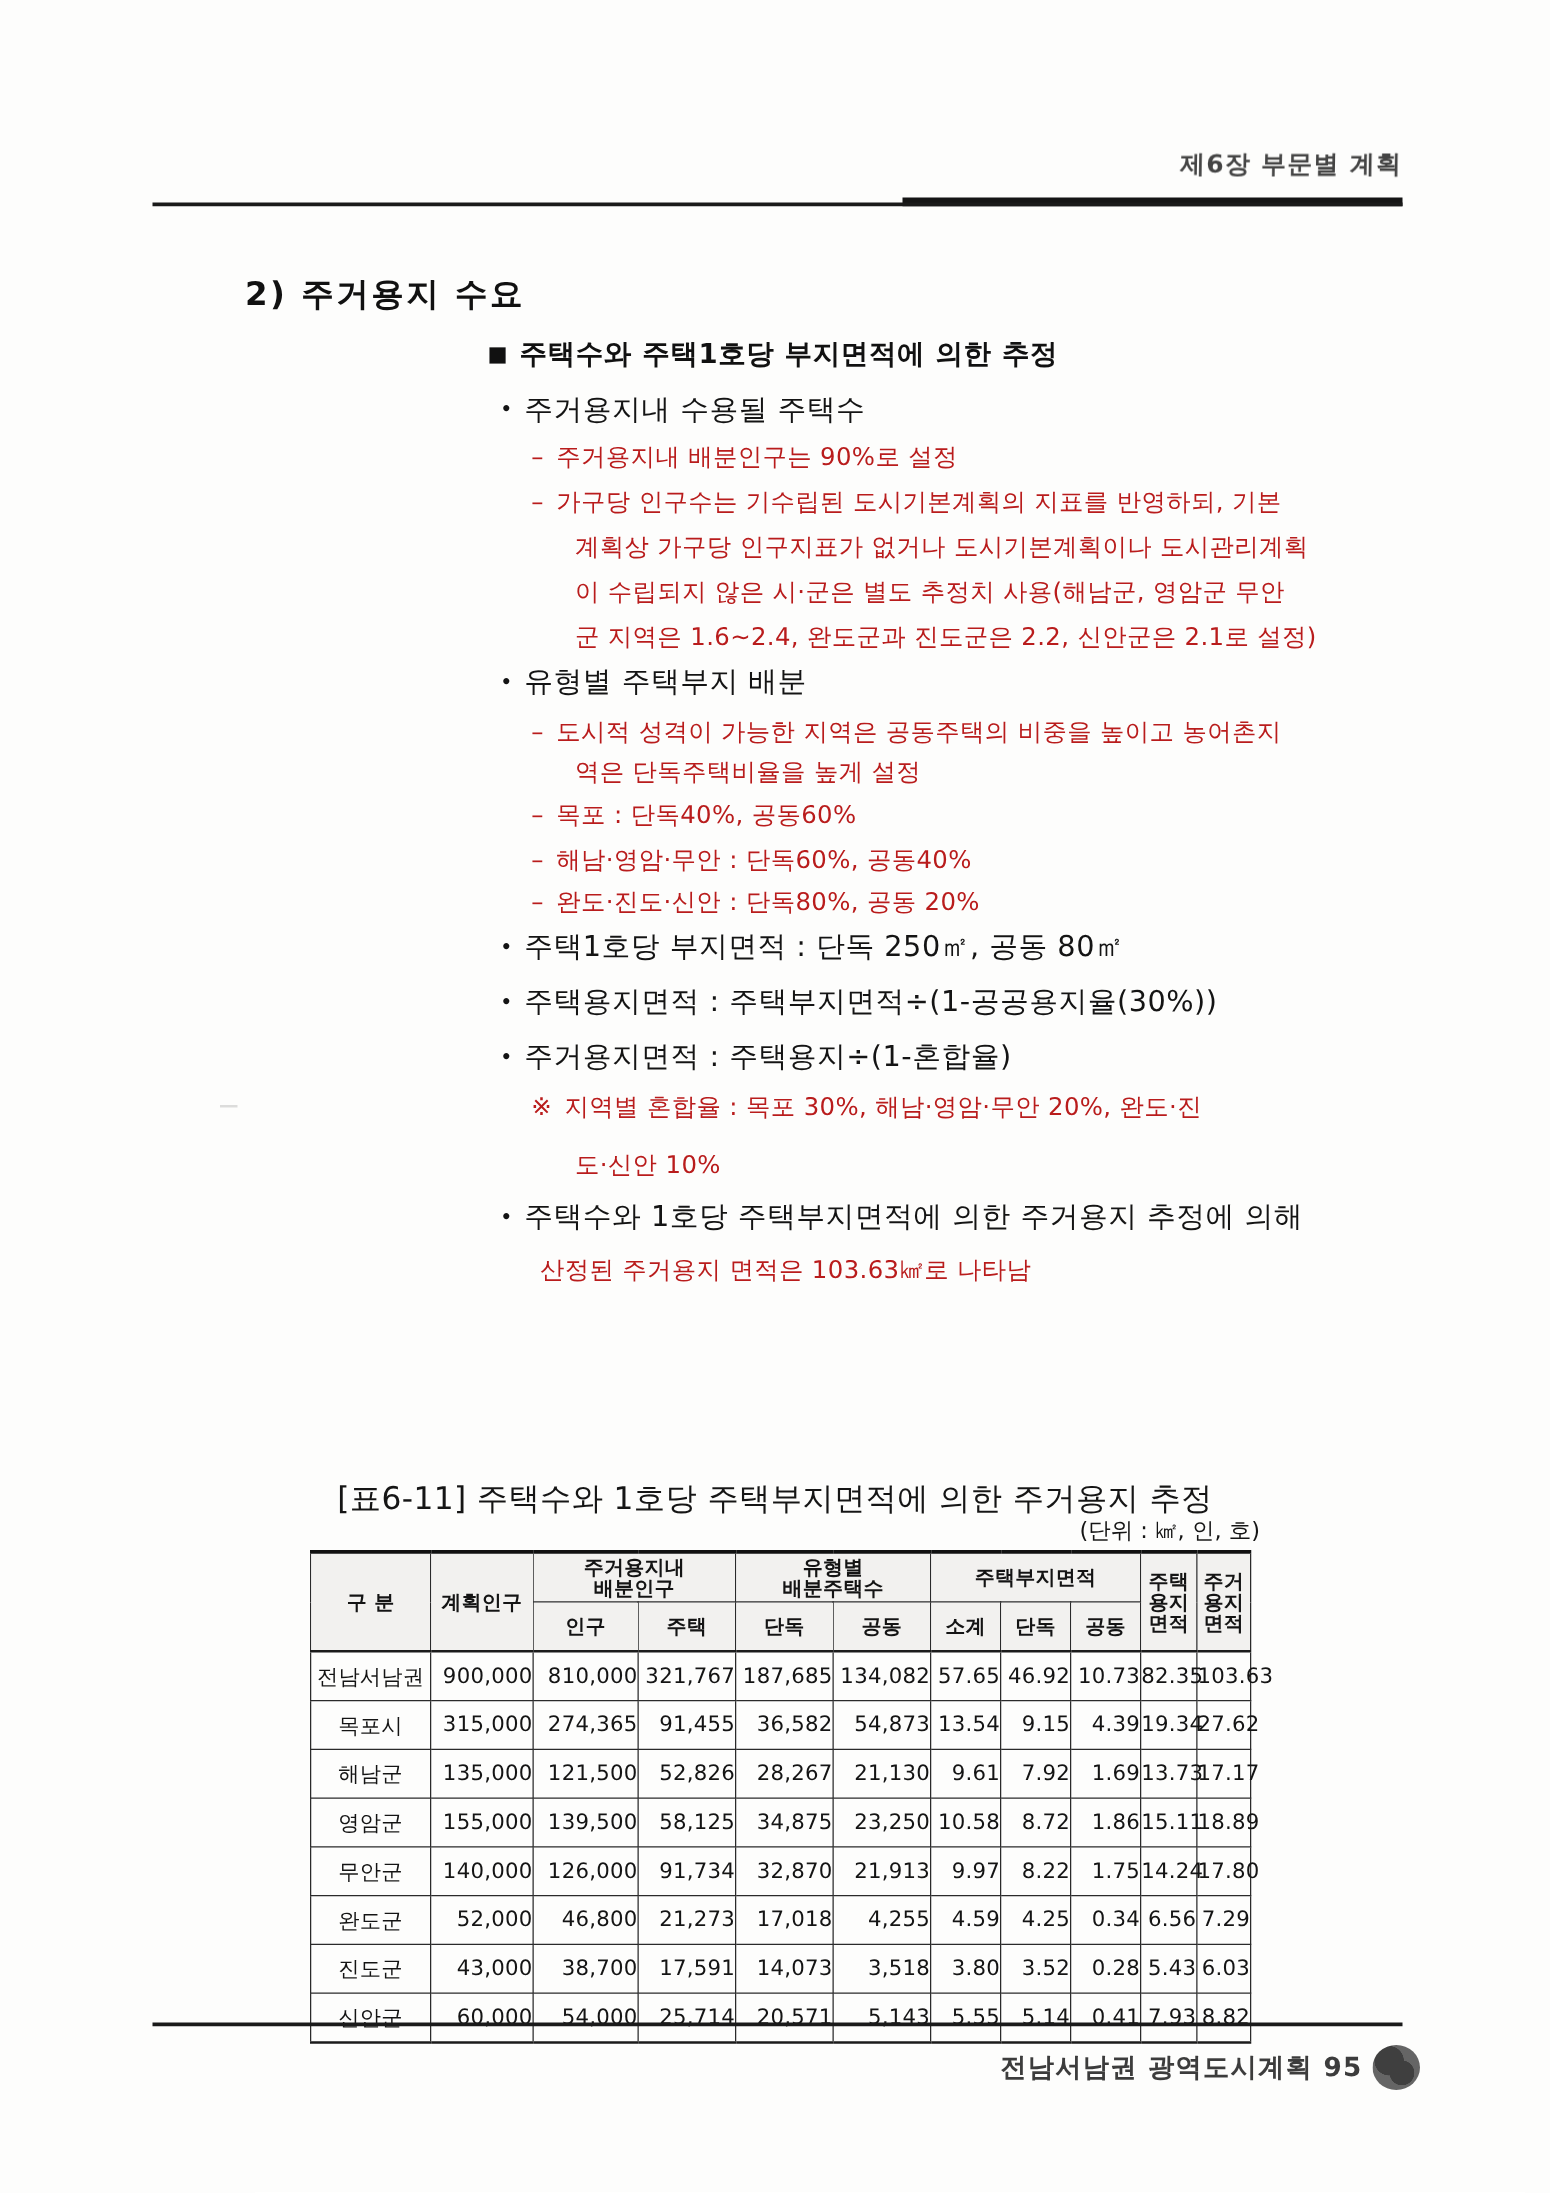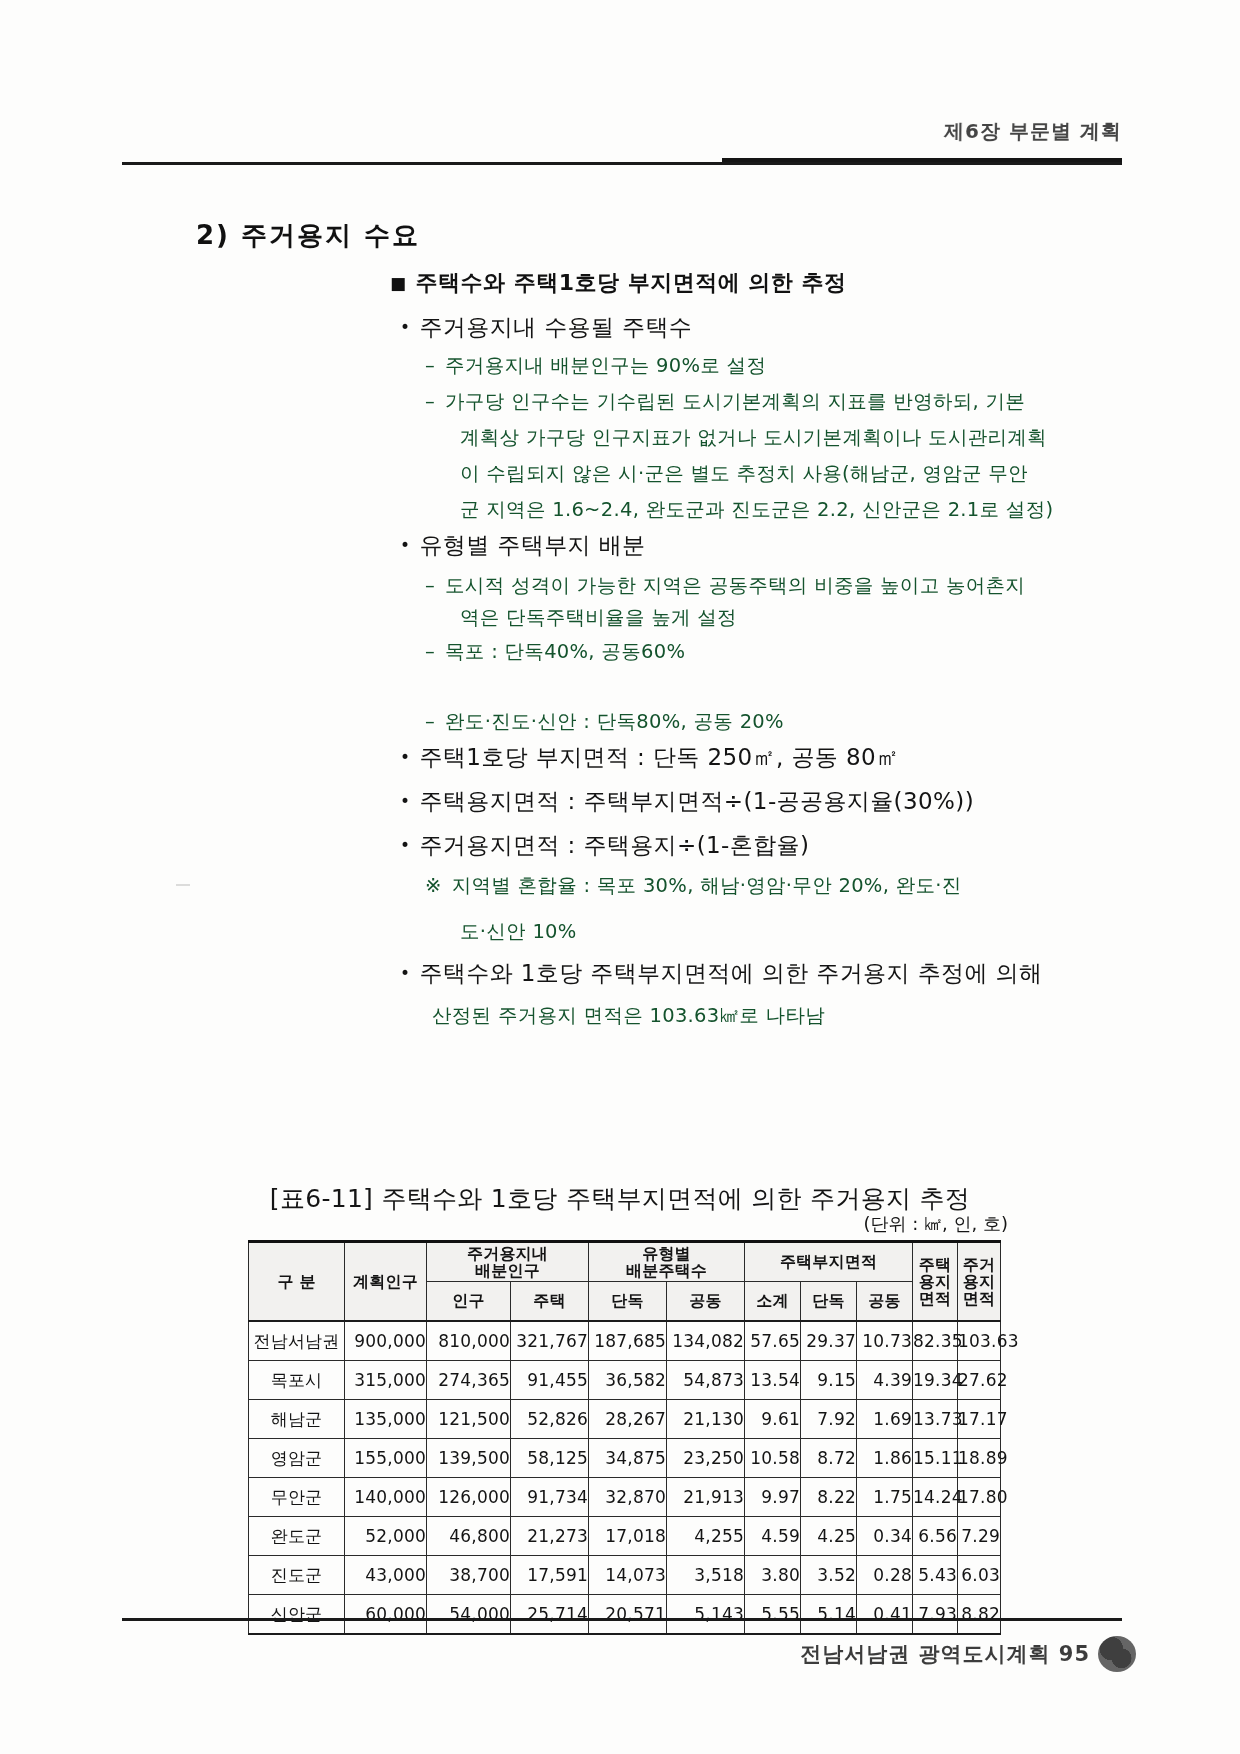--- a/index.html
+++ b/index.html
@@ -71,21 +71,21 @@
     position: absolute;
     font-size: 23px;
     letter-spacing: 0.4px;
     color: #141414;
     white-space: nowrap;
   }
   .lvl3 {
     position: absolute;
     font-size: 19.5px;
     letter-spacing: 0.3px;
-    color: #14532d;
+    color: #b91c1c;
     white-space: nowrap;
   }
   .bullet::before {
     content: "\2022";
     font-size: 17px;
     margin-right: 9px;
     vertical-align: 2px;
   }
   .sq::before {
     content: "\25A0";
@@ -232,20 +232,21 @@
   <div class="lvl3 dash" style="left:425px; top:352px;">주거용지내 배분인구는 90%로 설정</div>
   <div class="lvl3 dash" style="left:425px; top:388px;">가구당 인구수는 기수립된 도시기본계획의 지표를 반영하되, 기본</div>
   <div class="lvl3" style="left:460px; top:424px;">계획상 가구당 인구지표가 없거나 도시기본계획이나 도시관리계획</div>
   <div class="lvl3" style="left:460px; top:460px;">이 수립되지 않은 시·군은 별도 추정치 사용(해남군, 영암군 무안</div>
   <div class="lvl3" style="left:460px; top:496px;">군 지역은 1.6~2.4, 완도군과 진도군은 2.2, 신안군은 2.1로 설정)</div>
 
   <div class="lvl2 bullet" style="left:400px; top:530px;">유형별 주택부지 배분</div>
   <div class="lvl3 dash" style="left:425px; top:572px;">도시적 성격이 가능한 지역은 공동주택의 비중을 높이고 농어촌지</div>
   <div class="lvl3" style="left:460px; top:604px;">역은 단독주택비율을 높게 설정</div>
   <div class="lvl3 dash" style="left:425px; top:638px;">목포            : 단독40%, 공동60%</div>
+  <div class="lvl3 dash" style="left:425px; top:674px;">해남·영암·무안 : 단독60%, 공동40%</div>
   <div class="lvl3 dash" style="left:425px; top:708px;">완도·진도·신안 : 단독80%, 공동 20%</div>
 
   <div class="lvl2 bullet" style="left:400px; top:742px;">주택1호당 부지면적 : 단독 250㎡, 공동 80㎡</div>
   <div class="lvl2 bullet" style="left:400px; top:786px;">주택용지면적 : 주택부지면적÷(1-공공용지율(30%))</div>
   <div class="lvl2 bullet" style="left:400px; top:830px;">주거용지면적 : 주택용지÷(1-혼합율)</div>
 
   <div class="lvl3 note" style="left:425px; top:872px;">지역별 혼합율 : 목포 30%, 해남·영암·무안 20%, 완도·진</div>
   <div class="lvl3" style="left:460px; top:918px;">도·신안 10%</div>
 
   <div class="lvl2 bullet" style="left:400px; top:958px;">주택수와 1호당 주택부지면적에 의한 주거용지 추정에 의해</div>
@@ -297,21 +298,21 @@
       </thead>
       <tbody>
         <tr>
           <td class="cat">전남서남권</td>
           <td class="num">900,000</td>
           <td class="num">810,000</td>
           <td class="num">321,767</td>
           <td class="num">187,685</td>
           <td class="num">134,082</td>
           <td class="num">57.65</td>
-          <td class="num">29.37</td>
+          <td class="num">46.92</td>
           <td class="num">10.73</td>
           <td class="num">82.35</td>
           <td class="num">103.63</td>
         </tr>
         <tr>
           <td class="cat">목포시</td>
           <td class="num">315,000</td>
           <td class="num">274,365</td>
           <td class="num">91,455</td>
           <td class="num">36,582</td>

